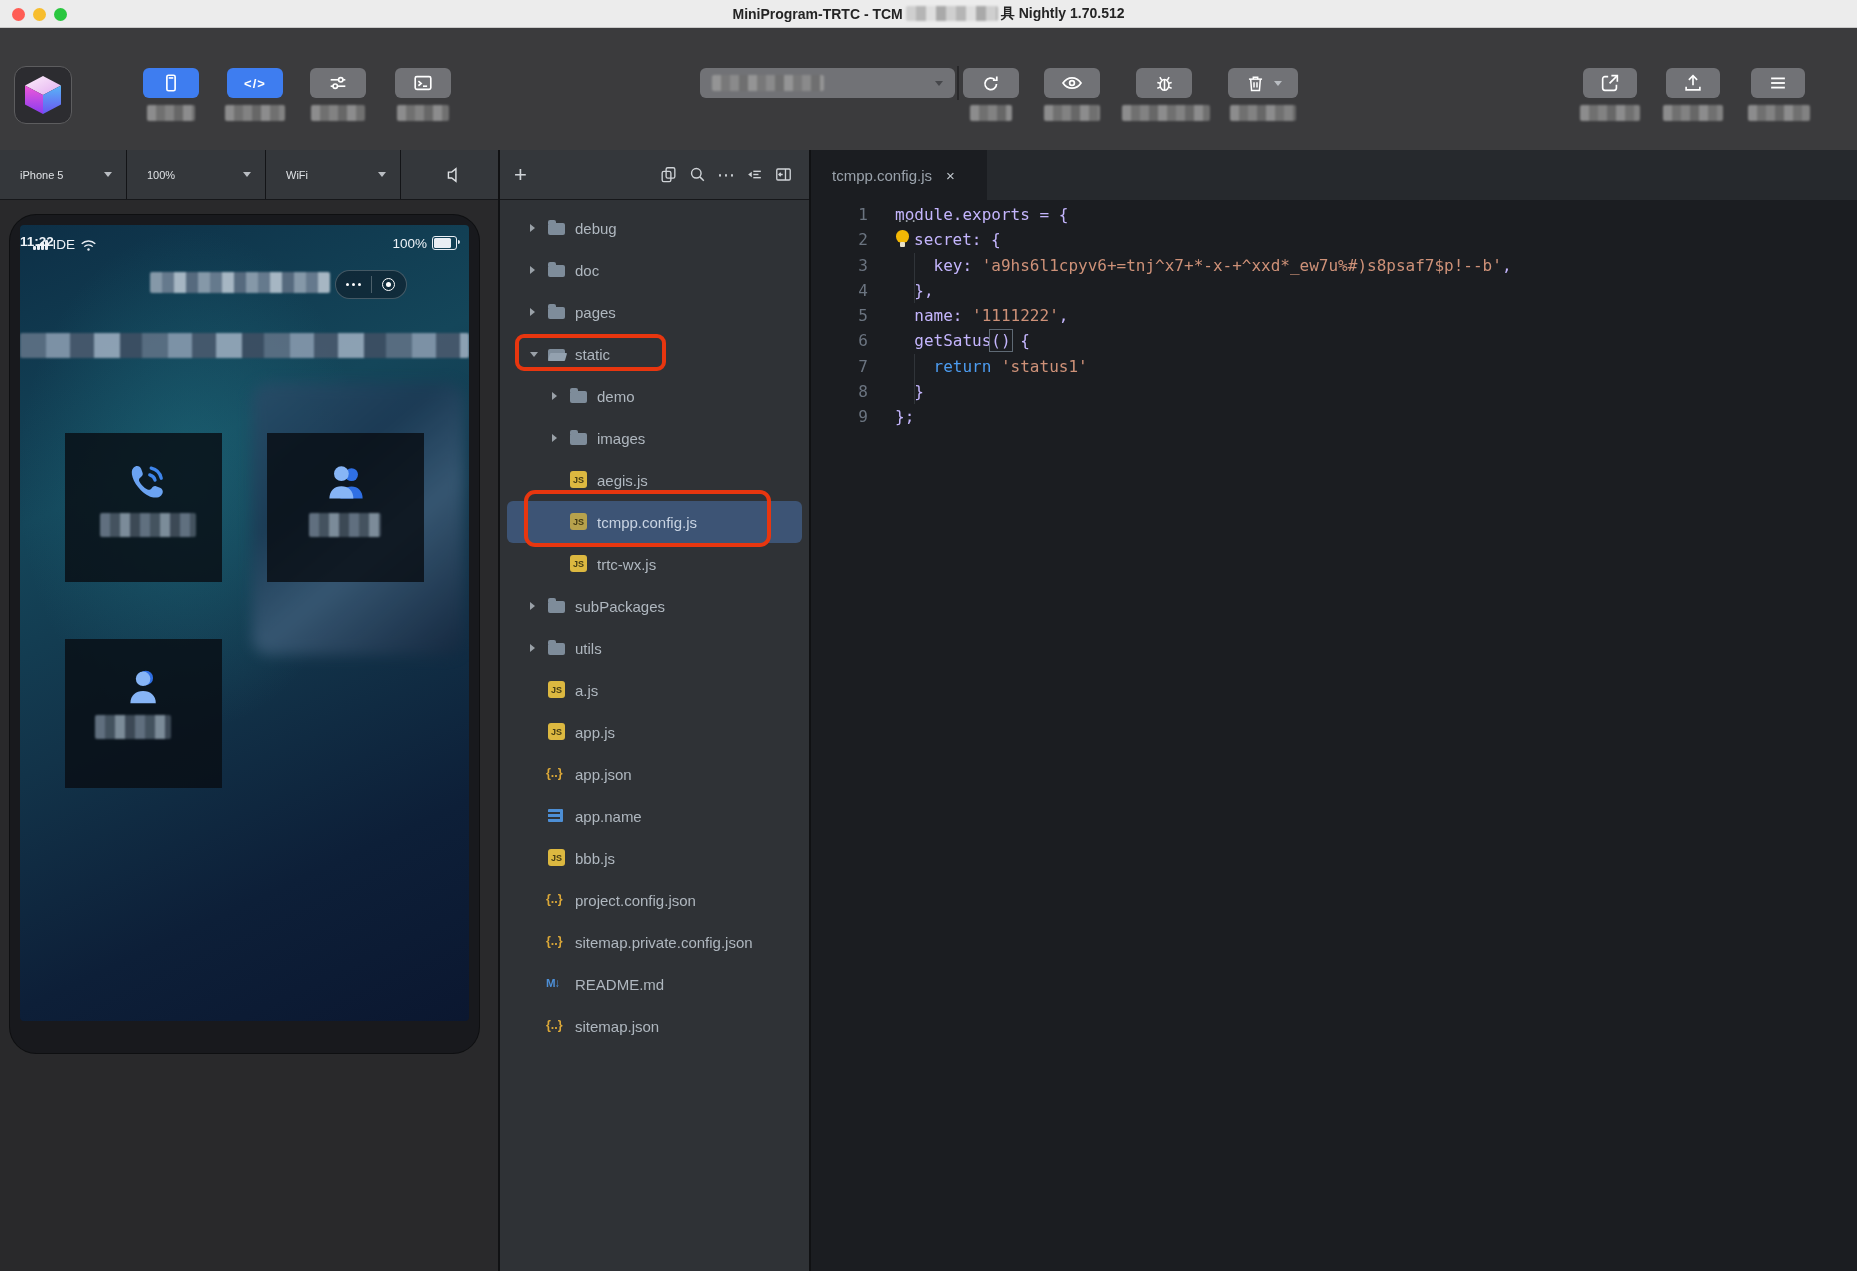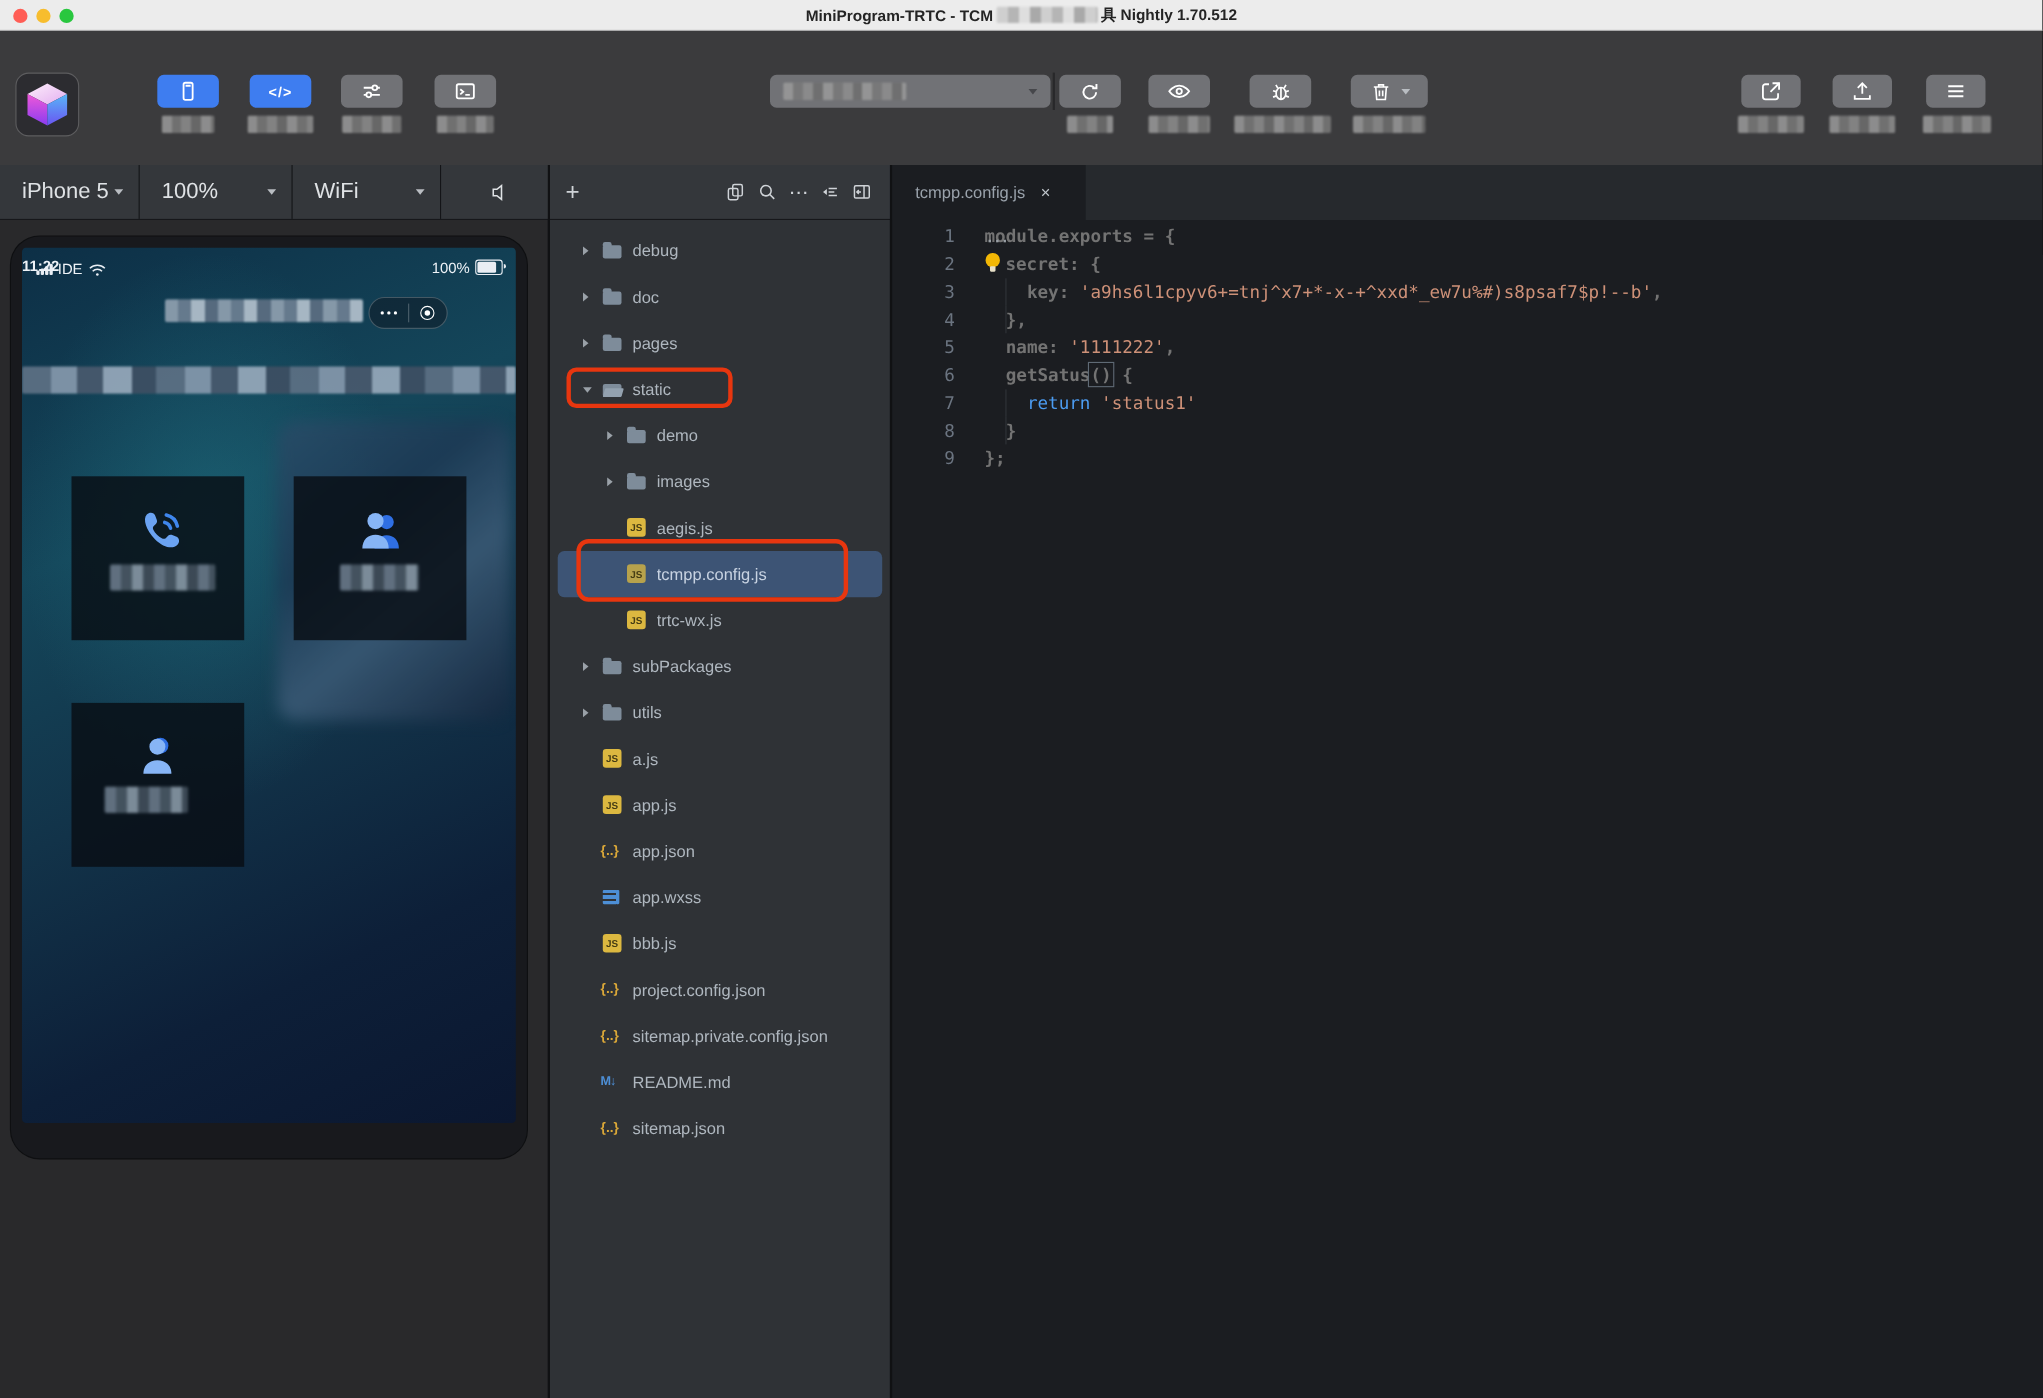--- a/index.html
+++ b/index.html
@@ -36,21 +36,21 @@
                  display:flex;align-items:center;padding:0 12px;box-sizing:border-box;}
   .mz-dd{width:112px;height:16px;}
   .tool-sep{position:absolute;left:957px;top:38px;width:2px;height:34px;background:#28282a;}
   .caret{width:0;height:0;border-left:4.5px solid transparent;border-right:4.5px solid transparent;border-top:5.5px solid #46474b;margin-left:auto;}
   .caret.lt{border-top-color:#b9bdc2;}
 
   
   .sim-controls{position:absolute;left:0;top:150px;width:500px;height:50px;background:#34373b;
                 border-bottom:1px solid #16171a;box-sizing:border-box;display:flex;}
   .cell{position:relative;display:flex;align-items:center;padding:0 14px 0 20px;box-sizing:border-box;
-        border-right:1px solid #131417;color:#dfe2e5;font-size:20px;}
+        border-right:1px solid #131417;color:#dfe2e5;font-size:11px;}
   .c1{width:127px;} .c2{width:139px;} .c3{width:135px;text-align:right;} .c4{width:98px;justify-content:center;border-right:none;}
   .cell .caret.lt{margin-left:auto;}
 
   .tree-header{position:absolute;left:500px;top:150px;width:311px;height:50px;background:#34373b;
                border-bottom:1px solid #16171a;box-sizing:border-box;display:flex;align-items:center;}
   .plus{font-size:22px;color:#cfd3d7;margin-left:14px;font-weight:400;}
   .th-icons{display:flex;align-items:center;gap:10px;margin-left:auto;margin-right:18px;color:#cfd3d7;}
   .th-icons .more-glyph{font-size:18px;color:#cfd3d7;line-height:10px;}
 
   .tabbar{position:absolute;left:811px;top:150px;width:1046px;height:50px;background:#26292d;}
@@ -134,21 +134,21 @@
   .anno1{left:15px;top:134px;width:151px;height:37px;border-radius:9px;}
   .anno2{left:24px;top:290px;width:247px;height:57px;border-radius:11px;}
 
   
   .editor-body{position:absolute;left:811px;top:200px;width:1046px;height:1071px;background:#1b1d21;overflow:hidden;}
   .code{padding-top:2px;font-family:"DejaVu Sans Mono",monospace;font-size:16px;}
   .cline{display:flex;height:25.3px;line-height:25.3px;position:relative;white-space:pre;}
   .lnum{width:57px;text-align:right;flex:none;color:#6b7480;}
   .ltext{padding-left:27px;color:#d7dbdf;}
   .cline.guide::after{content:"";position:absolute;left:103px;top:0;bottom:0;width:1px;background:#303439;}
-  .tok-string{color:#ce9178;} .tok-keyword{color:#4c9cf1;text-align:center;} .tok-plain{color:#737373;font-weight:bold;}
+  .tok-string{color:#ce9178;} .tok-keyword{color:#4c9cf1;text-align:center;} .tok-plain{color:#c4b5fd;}
   .dots-under{position:relative;}
   .dots-under::after{content:"···";position:absolute;left:1px;bottom:-9px;font-size:13px;letter-spacing:-1px;color:#9aa0a6;}
   .bracket-box{outline:1px solid #5f6a75;outline-offset:1.5px;}
   .bulb{display:inline-block;width:16px;height:18px;position:relative;vertical-align:-3px;margin-right:3px;}
   .bulb::before{content:"";position:absolute;left:1px;top:0;width:12.5px;height:12.5px;border-radius:50%;background:#f2b705;}
   .bulb::after{content:"";position:absolute;left:5px;bottom:1px;width:5px;height:5px;background:#e8e0c8;border-radius:1px;}
 </style>
 </head>
 <body>
 
@@ -487,21 +487,21 @@
     <span class="flabel">app.js</span>
   </div>
         <div class="row lvl1">
     <span class="chev"></span>
     <span class="ficon t-json"></span>
     <span class="flabel">app.json</span>
   </div>
         <div class="row lvl1">
     <span class="chev"></span>
     <span class="ficon t-wxss"></span>
-    <span class="flabel">app.wxss</span>
+    <span class="flabel">app.name</span>
   </div>
         <div class="row lvl1">
     <span class="chev"></span>
     <span class="ficon t-js"></span>
     <span class="flabel">bbb.js</span>
   </div>
         <div class="row lvl1">
     <span class="chev"></span>
     <span class="ficon t-json"></span>
     <span class="flabel">project.config.json</span>

